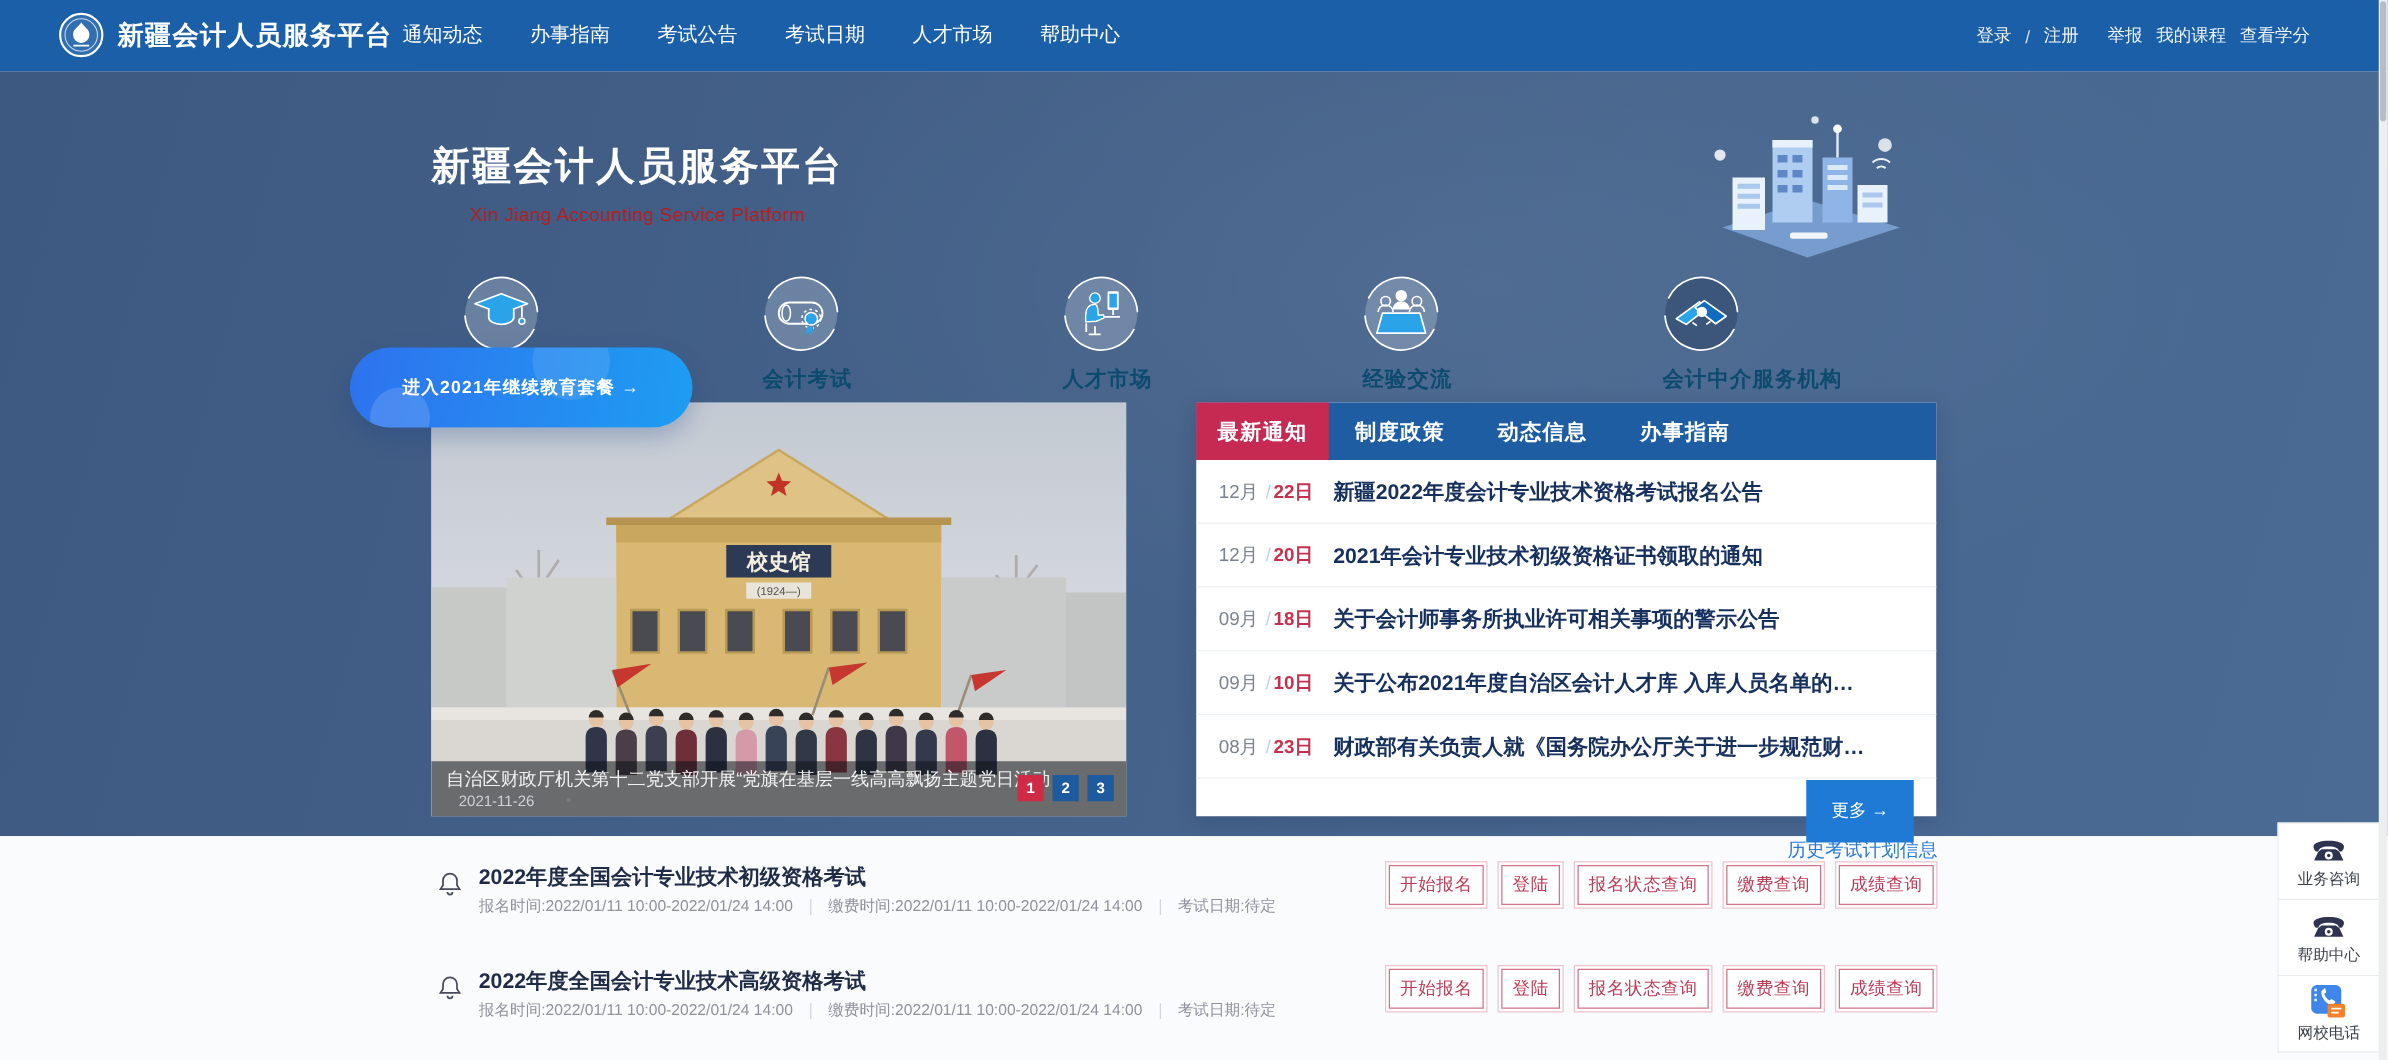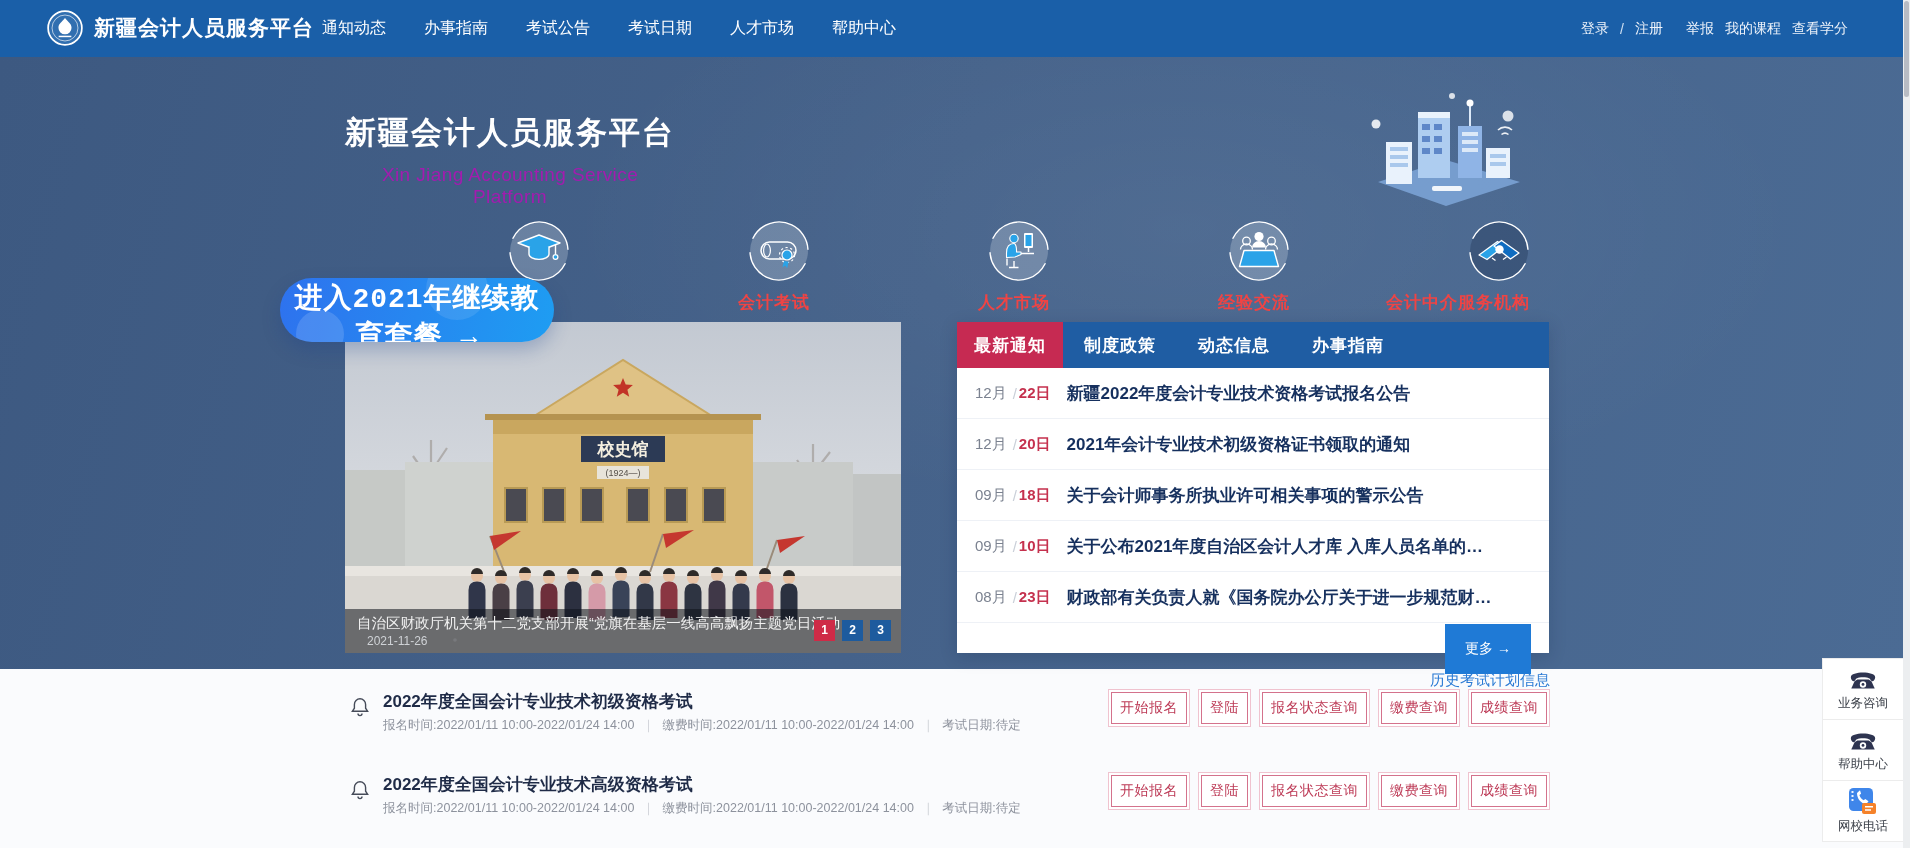--- a/index.html
+++ b/index.html
@@ -18,32 +18,32 @@
 
   
   .hero-bg{position:absolute;left:0;top:57px;width:1910px;height:612px;
     background:radial-gradient(900px 420px at 62% 28%,rgba(255,255,255,.05),rgba(255,255,255,0) 70%),
     linear-gradient(105deg,var(--hero_a,#3d5981) 0%,#45628a 48%,var(--hero_b,#4b6b94) 100%);}
   .bottom-bg{position:absolute;left:0;top:669px;width:1910px;height:179px;background:#fafbfd;}
 
   
   .hero-head{position:absolute;left:345px;top:112px;width:330px;text-align:center;color:#fff;z-index:2;}
   .hero-head h1{margin:0;font-size:31px;font-weight:bold;letter-spacing:2px;}
-  .hero-sub{margin-top:10px;font-size:19px;color:#a21caf;letter-spacing:.4px;}
+  .hero-sub{margin-top:10px;font-size:15px;color:#b91c1c;letter-spacing:.4px;}
   .illu{position:absolute;left:1356px;top:86px;z-index:2;}
 
   
-  .ql{position:absolute;top:220px;width:200px;text-align:right;color:#ef4444;z-index:2;cursor:pointer;}
+  .ql{position:absolute;top:220px;width:200px;text-align:left;color:#0c4a6e;z-index:2;cursor:pointer;}
   .ql-label{display:block;margin-top:5px;font-size:17px;font-weight:bold;letter-spacing:1px;}
 
   
   .cta{position:absolute;left:280px;top:278px;width:274px;height:64px;border:none;border-radius:33px;
     background:linear-gradient(100deg,var(--cta_a,#2e72ee),var(--cta_b,#1e9df2));
-    color:#fff;font-size:28px;font-weight:bold;letter-spacing:1px;z-index:3;cursor:pointer;
-    box-shadow:0 8px 18px rgba(20,60,140,.25);overflow:hidden;font-family:Liberation Mono, monospace;}
+    color:#fff;font-size:14px;font-weight:bold;letter-spacing:1px;z-index:3;cursor:pointer;
+    box-shadow:0 8px 18px rgba(20,60,140,.25);overflow:hidden;font-family:Liberation Sans, sans-serif;}
   .cta::before{content:"";position:absolute;left:16px;bottom:-16px;width:48px;height:48px;border-radius:50%;background:rgba(255,255,255,.14);}
   .cta::after{content:"";position:absolute;right:66px;top:-20px;width:62px;height:62px;border-radius:50%;background:rgba(255,255,255,.10);}
 
   
   .carousel{position:absolute;left:345px;top:322px;width:556px;height:331px;z-index:2;overflow:hidden;cursor:pointer;background:#cfd3d8;}
   .caption-bar{position:absolute;left:0;bottom:0;width:100%;height:44px;background:rgba(15,18,26,.55);color:#f1f1f1;}
   .caption{position:absolute;left:12px;top:5px;font-size:14.5px;white-space:nowrap;}
   .cap-date{position:absolute;left:22px;top:25px;font-size:12px;color:#cfd2d6;}
   .pager{position:absolute;right:10px;top:11px;display:flex;gap:7px;}
   .pg{width:21px;height:21px;line-height:21px;text-align:center;font-size:12px;font-weight:bold;color:#fff;background:var(--pager_blue,#1d5b9e);cursor:pointer;}

